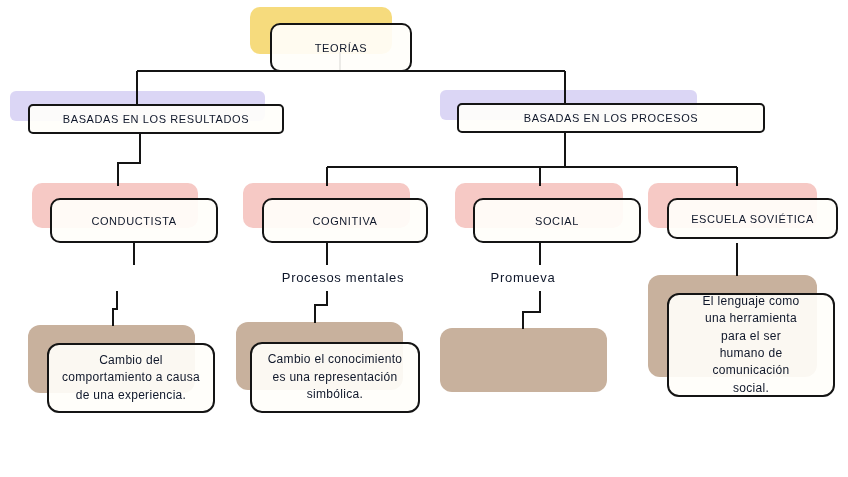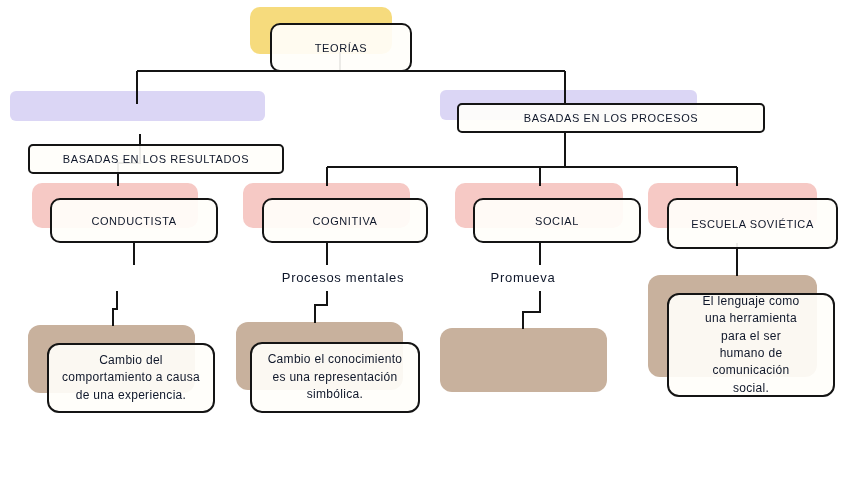--- a/index.html
+++ b/index.html
@@ -75,37 +75,37 @@
       <path d="M540,243 V265"></path>
       <path d="M540,291 V312 H523 V329"></path>
       <path d="M737,243 V276"></path>
     </g>
   </svg>
 
   <div class="node header" style="left:270px;top:23px;width:142px;height:49px;">
     <span>TEORÍAS</span>
   </div>
 
-  <div class="node lvl2" style="left:28px;top:104px;width:256px;height:30px;margin-top:40px;">
+  <div class="node lvl2" style="left:28px;top:104px;width:256px;height:30px;">
     <span>BASADAS EN LOS RESULTADOS</span>
   </div>
   <div class="node lvl2" style="left:457px;top:103px;width:308px;height:30px;">
     <span>BASADAS EN LOS PROCESOS</span>
   </div>
 
   <div class="node header" style="left:50px;top:198px;width:168px;height:45px;">
     <span>CONDUCTISTA</span>
   </div>
   <div class="node header" style="left:262px;top:198px;width:166px;height:45px;">
     <span>COGNITIVA</span>
   </div>
   <div class="node header" style="left:473px;top:198px;width:168px;height:45px;">
     <span>SOCIAL</span>
   </div>
-  <div class="node header" style="left:667px;top:198px;width:171px;height:51px;">
+  <div class="node header" style="left:667px;top:198px;width:171px;height:41px;">
     <span>ESCUELA SOVIÉTICA</span>
   </div>
 
   <div class="sublabel" style="left:263px;top:266px;width:160px;height:24px;">Procesos mentales</div>
   <div class="sublabel" style="left:453px;top:266px;width:140px;height:24px;">Promueva</div>
 
   <div class="node detail" style="left:47px;top:343px;width:168px;height:70px;">
     <span>Cambio del comportamiento a causa de una experiencia.</span>
   </div>
   <div class="node detail" style="left:250px;top:342px;width:170px;height:71px;">

